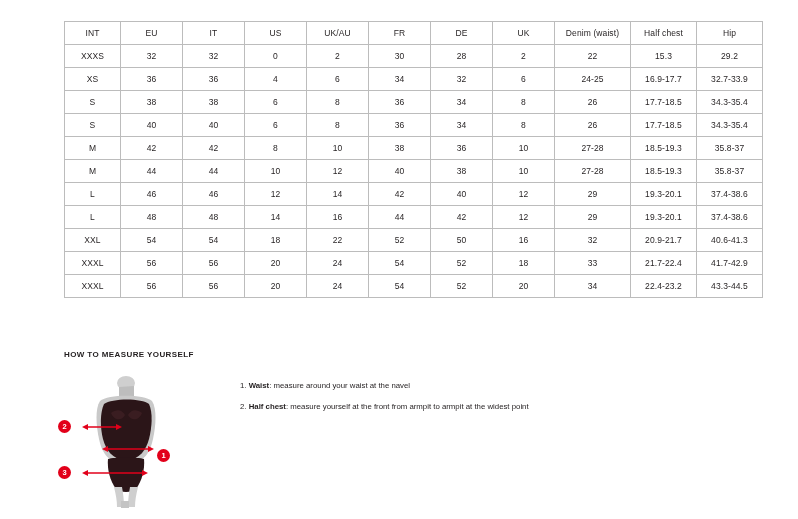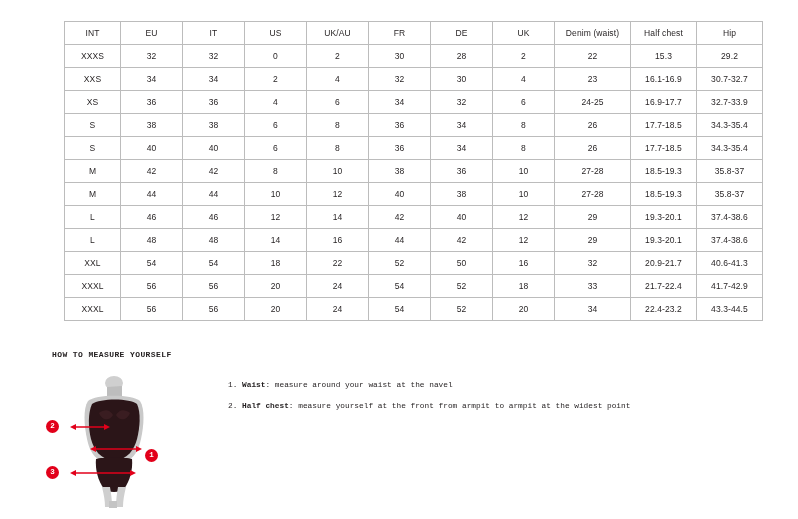--- a/index.html
+++ b/index.html
@@ -57,24 +57,23 @@
   col.c5 { width: 62px; }
   col.c6 { width: 62px; }
   col.c7 { width: 62px; }
   col.c8 { width: 76px; }
   col.c9 { width: 66px; }
   col.c10 { width: 66px; }
 
   
   .howto {
     position: absolute;
-    left: 52px;
+    left: 64px;
     top: 350px;
     width: 680px;
-    font-family: Liberation Mono, monospace;
   }
   .howto-title {
     font-size: 8px;
     font-weight: bold;
     letter-spacing: 0.4px;
     color: #231f20;
     margin: 0 0 14px 0;
   }
   .howto-body {
     position: relative;
@@ -161,33 +160,20 @@
           <td>0</td>
           <td>2</td>
           <td>30</td>
           <td>28</td>
           <td>2</td>
           <td>22</td>
           <td>15.3</td>
           <td>29.2</td>
         </tr>
         <tr>
-          <td>XXS</td>
-          <td>34</td>
-          <td>34</td>
-          <td>2</td>
-          <td>4</td>
-          <td>32</td>
-          <td>30</td>
-          <td>4</td>
-          <td>23</td>
-          <td>16.1-16.9</td>
-          <td>30.7-32.7</td>
-        </tr>
-        <tr>
           <td>XS</td>
           <td>36</td>
           <td>36</td>
           <td>4</td>
           <td>6</td>
           <td>34</td>
           <td>32</td>
           <td>6</td>
           <td>24-25</td>
           <td>16.9-17.7</td>

